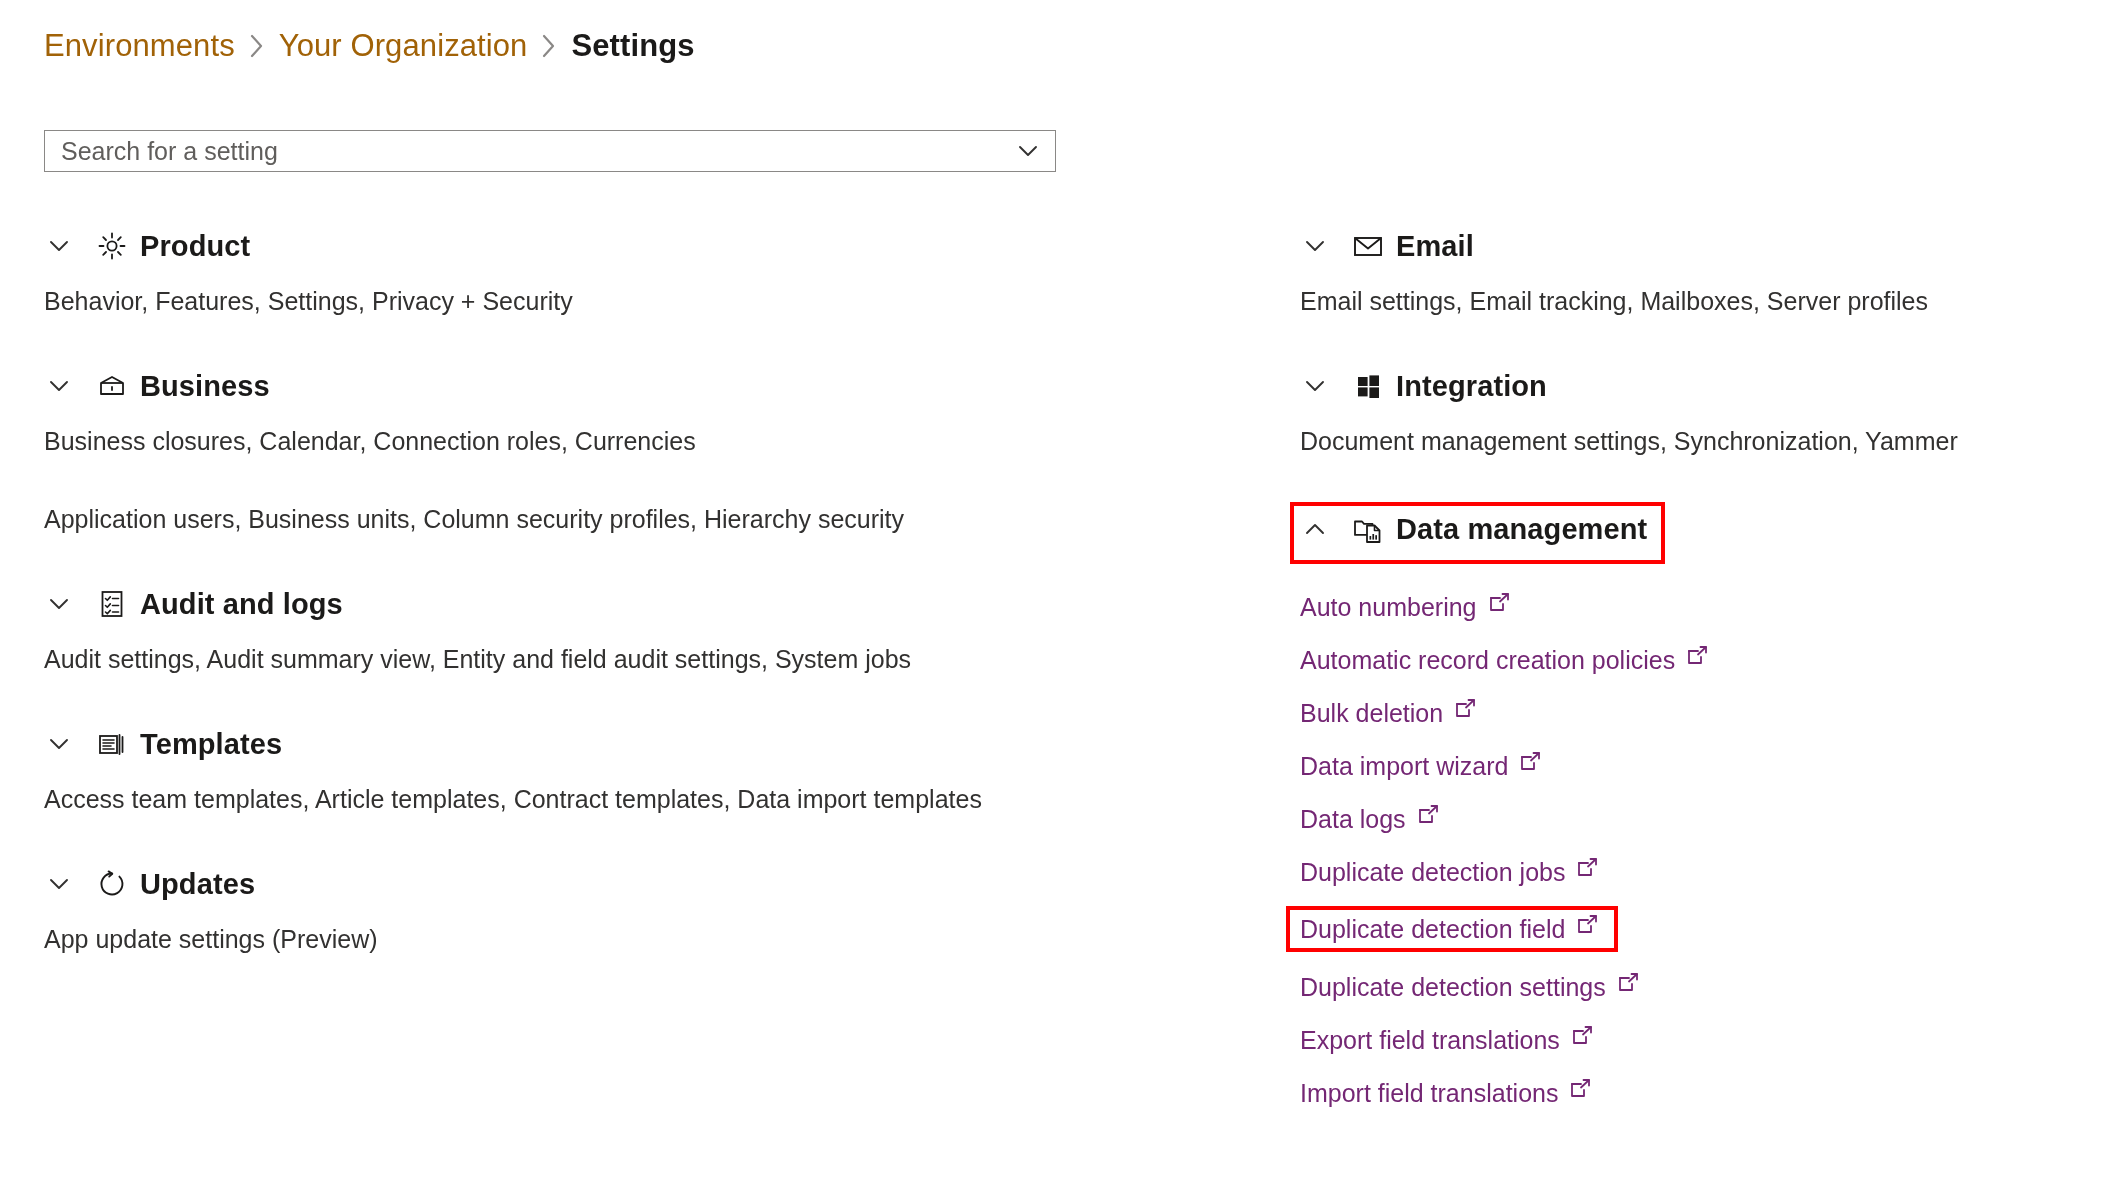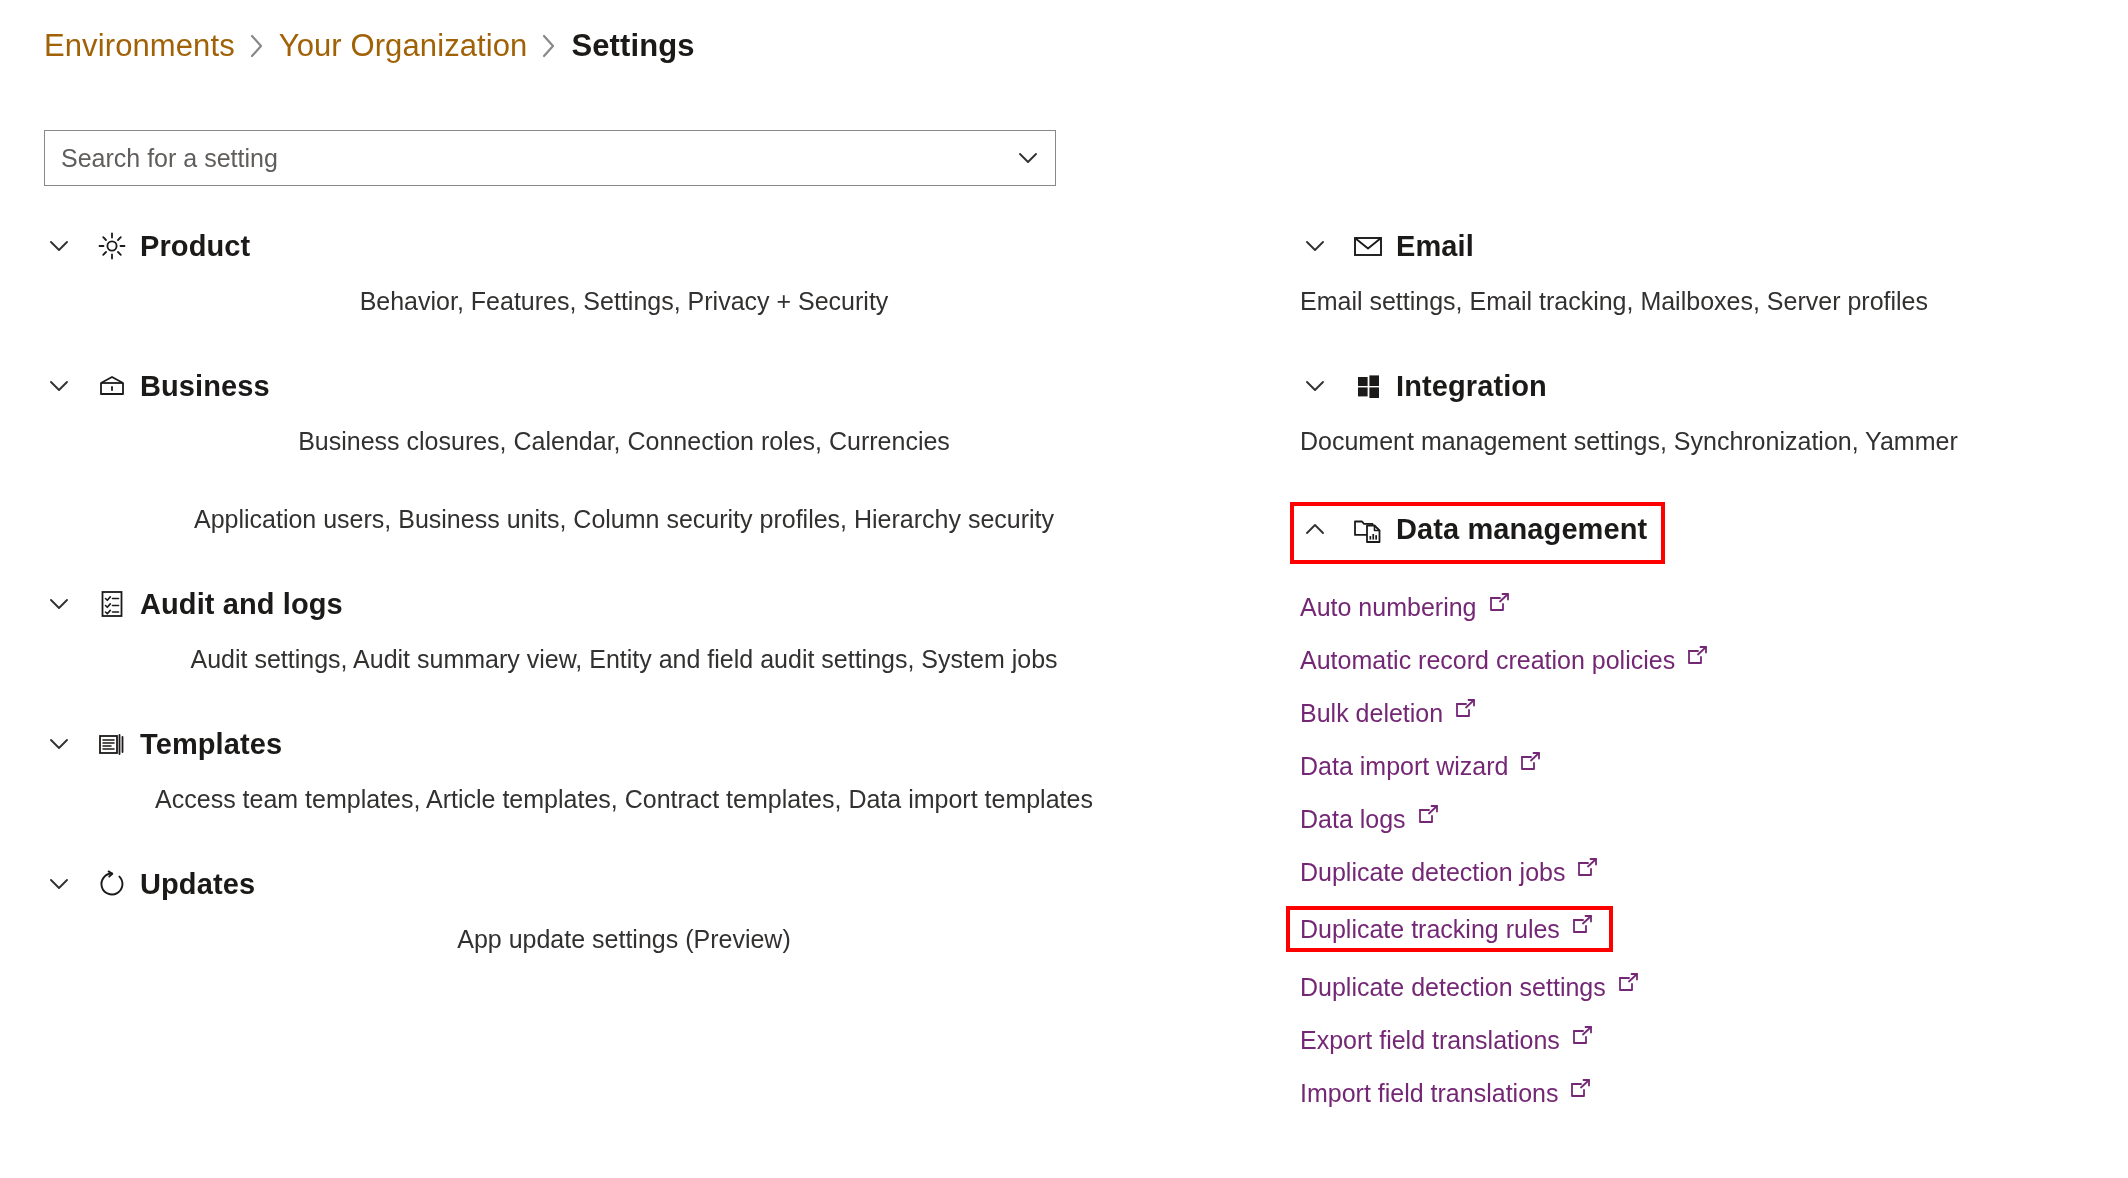--- a/index.html
+++ b/index.html
@@ -46,21 +46,21 @@
     line-height: 44px;
   }
   .crumb-sep svg { display: block; }
 
   
   .search-box {
     position: absolute;
     left: 44px;
     top: 130px;
     width: 1012px;
-    height: 56px;
+    height: 42px;
     border: 1px solid #8a8886;
     background: #ffffff;
     display: flex;
     align-items: center;
   }
   .search-input {
     flex: 1 1 auto;
     border: 0;
     outline: 0;
     background: transparent;
@@ -85,21 +85,21 @@
   .columns {
     position: absolute;
     left: 0;
     top: 222px;
     width: 2128px;
   }
   .col {
     position: absolute;
     top: 0;
   }
-  .col-left  { left: 44px;   width: 1160px; text-align: center; }
+  .col-left  { left: 44px;   width: 1160px; }
   .col-right { left: 1300px; width: 790px;  }
 
   
   .group { margin-bottom: 0; }
   .group-header {
     display: flex;
     align-items: center;
     height: 48px;
     cursor: pointer;
     white-space: nowrap;
@@ -463,21 +463,21 @@
                 <path d="M3 6 h9" fill="none" stroke="#742774" stroke-width="1.8" stroke-linecap="round"></path>
                 <path d="M12 9.5 L20 2" fill="none" stroke="#742774" stroke-width="1.8" stroke-linecap="round"></path>
                 <path d="M14.5 2 H20 V7.5" fill="none" stroke="#742774" stroke-width="1.8" stroke-linecap="round" stroke-linejoin="round"></path>
               </svg>
             </span>
           </a>
         </li>
         <li style="height:62px;">
           <span class="hl hl-link">
             <a class="ext-link" href="#">
-              <span>Duplicate tracking rules</span>
+              <span>Duplicate detection field</span>
               <span class="ext-icon">
                 <svg width="22" height="22" viewBox="0 0 22 22" aria-hidden="true">
                   <path d="M3 6 v12 h12 v-6" fill="none" stroke="#742774" stroke-width="1.8" stroke-linecap="round" stroke-linejoin="round"></path>
                   <path d="M3 6 h9" fill="none" stroke="#742774" stroke-width="1.8" stroke-linecap="round"></path>
                   <path d="M12 9.5 L20 2" fill="none" stroke="#742774" stroke-width="1.8" stroke-linecap="round"></path>
                   <path d="M14.5 2 H20 V7.5" fill="none" stroke="#742774" stroke-width="1.8" stroke-linecap="round" stroke-linejoin="round"></path>
                 </svg>
               </span>
             </a>
           </span>

